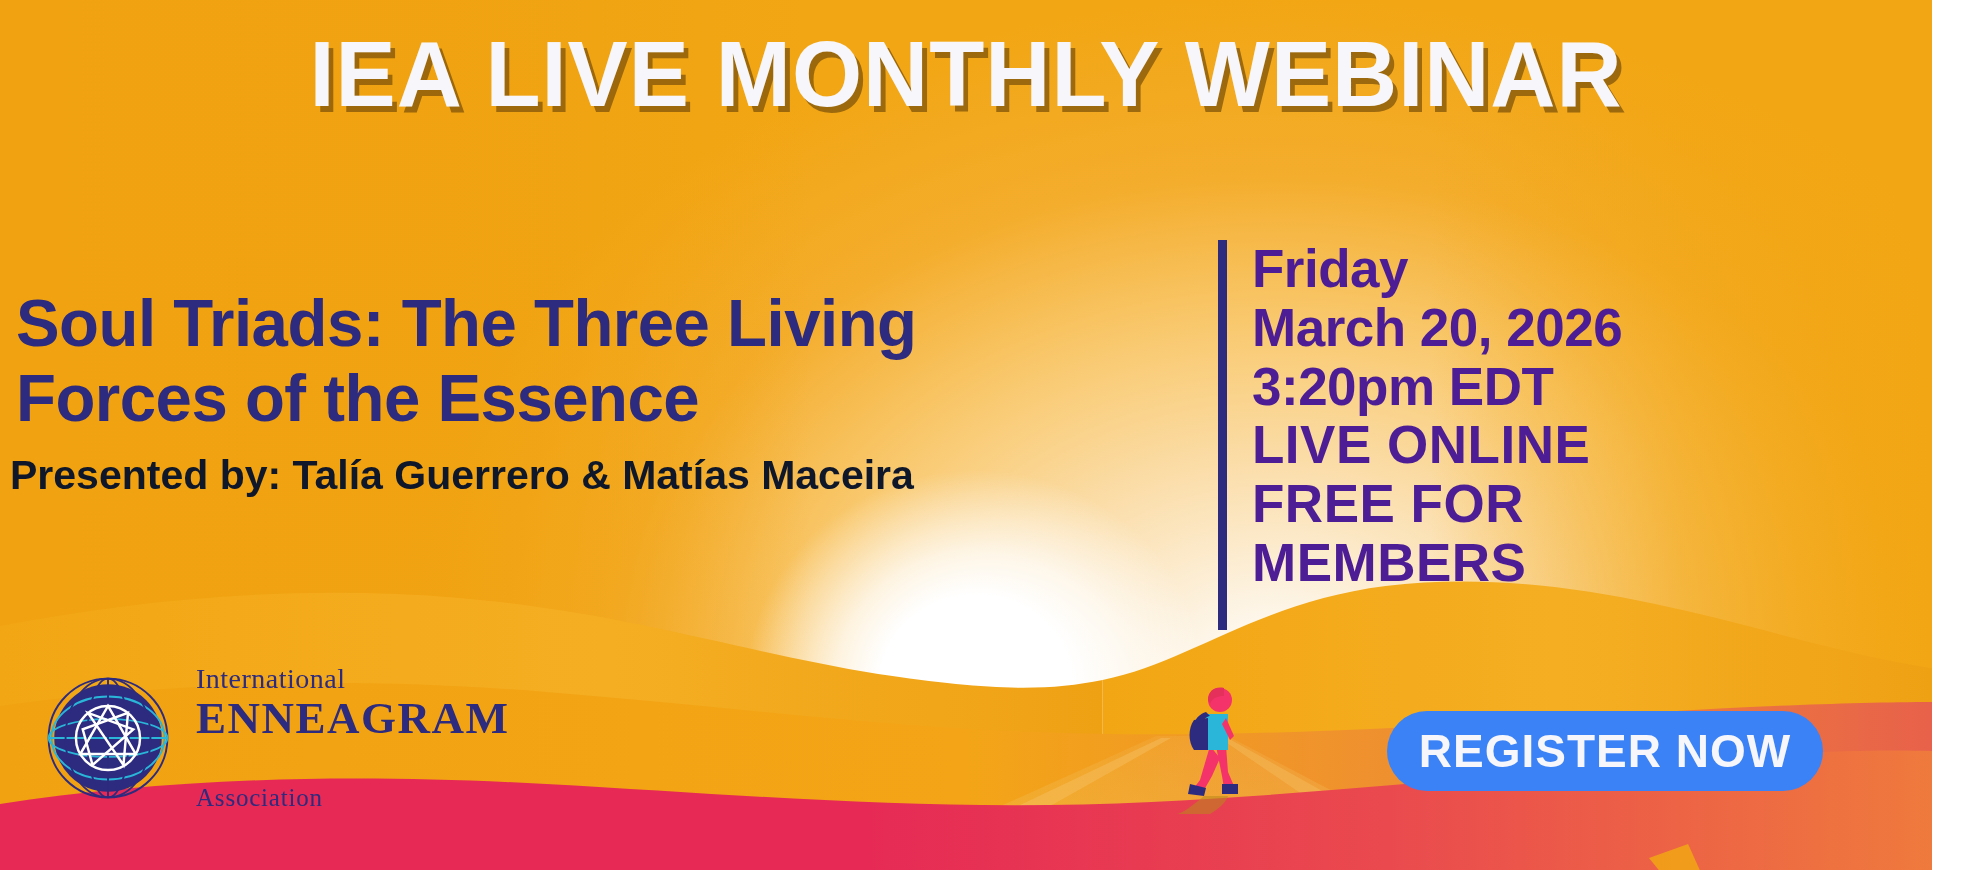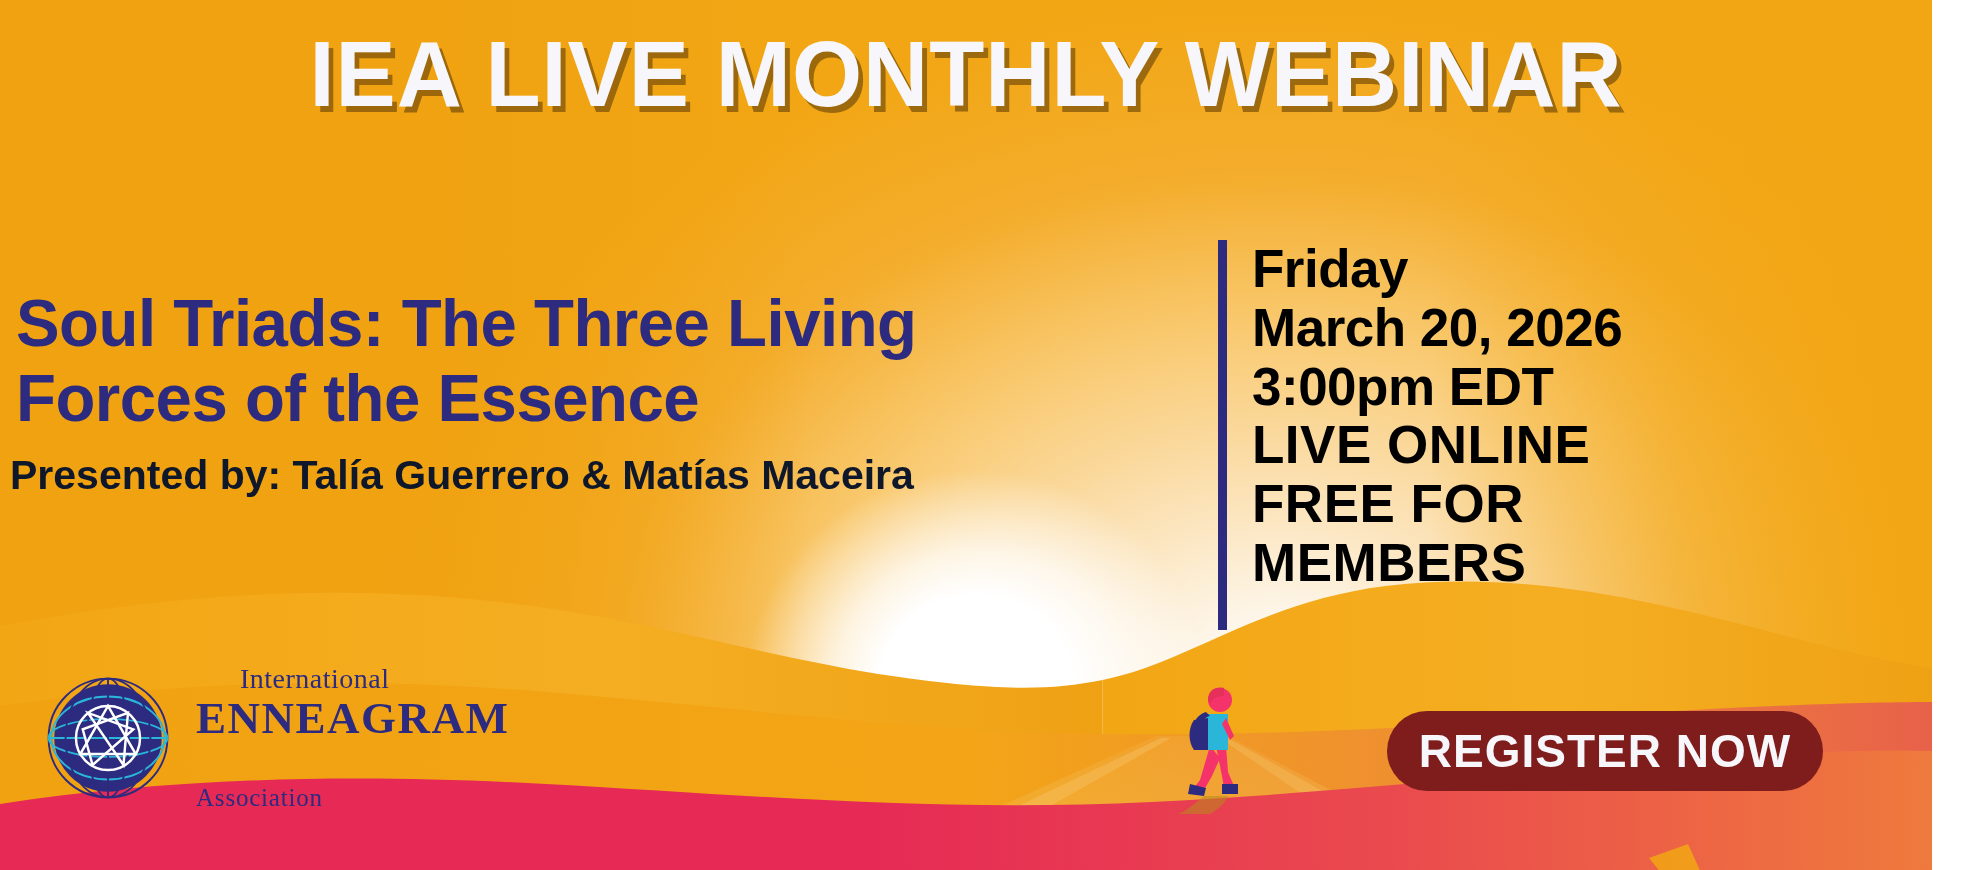--- a/index.html
+++ b/index.html
@@ -88,21 +88,21 @@
     left:1218px; top:240px;
     width:9px; height:390px;
     background:#2D2B7F;
   }
 
   
   .details{
     position:absolute;
     left:1252px; top:240px;
     width:560px;
-    color:#000000;
+    color:#4c1d95;
     font-family:"Liberation Sans", sans-serif;
     font-weight:700;
     font-size:53px;
     line-height:1.11;
     letter-spacing:-0.5px;
   }
   .details .line{ display:block; white-space:nowrap; }
   .details .caps{ letter-spacing:0.5px; }
 
   
@@ -116,21 +116,20 @@
   .logo-words{
     color:#2D2B7F;
     line-height:1.0;
   }
   .logo-words .w1{
     display:block;
     font-family:"Liberation Serif", serif;
     font-size:28px; font-weight:400;
     letter-spacing:0.5px;
     margin-bottom:3px;
-    margin-left:44px;
   }
   .logo-words .w2{
     display:block;
     font-family:"Liberation Serif", serif;
     font-size:45px; font-weight:700;
     letter-spacing:1.5px;
     margin-bottom:4px;
   }
   .logo-words .w3{
     display:block;
@@ -142,21 +141,21 @@
 
   
   .hiker{ position:absolute; left:1176px; top:684px; width:80px; height:130px; }
   .hiker svg{ display:block; width:100%; height:100%; }
 
   
   .cta{
     position:absolute;
     left:1387px; top:711px;
     width:436px; height:80px;
-    background:#7f1d1d;
+    background:#3b82f6;
     border-radius:40px;
     display:flex; align-items:center; justify-content:center;
     cursor:pointer;
   }
   .cta-label{
     color:#f7f7fb;
     font-family:"Liberation Sans Narrow","Liberation Sans", sans-serif;
     font-weight:700;
     font-size:46px;
     letter-spacing:1px;
@@ -223,21 +222,21 @@
       <span class="l2">Forces of the Essence</span>
     </div>
     <div class="presenters">Presented by: Talía Guerrero &amp; Matías Maceira</div>
   </div>
 
   <div class="divider"></div>
 
   <div class="details">
     <span class="line">Friday</span>
     <span class="line">March 20, 2026</span>
-    <span class="line">3:00pm EDT</span>
+    <span class="line">3:20pm EDT</span>
     <span class="line caps">LIVE ONLINE</span>
     <span class="line caps">FREE FOR</span>
     <span class="line caps">MEMBERS</span>
   </div>
 
   <div class="logo">
     <div class="logo-mark">
       <svg viewBox="0 0 140 140" xmlns="http://www.w3.org/2000/svg">
 
         <circle cx="70" cy="70" r="57" fill="#2D2B7F"></circle>

